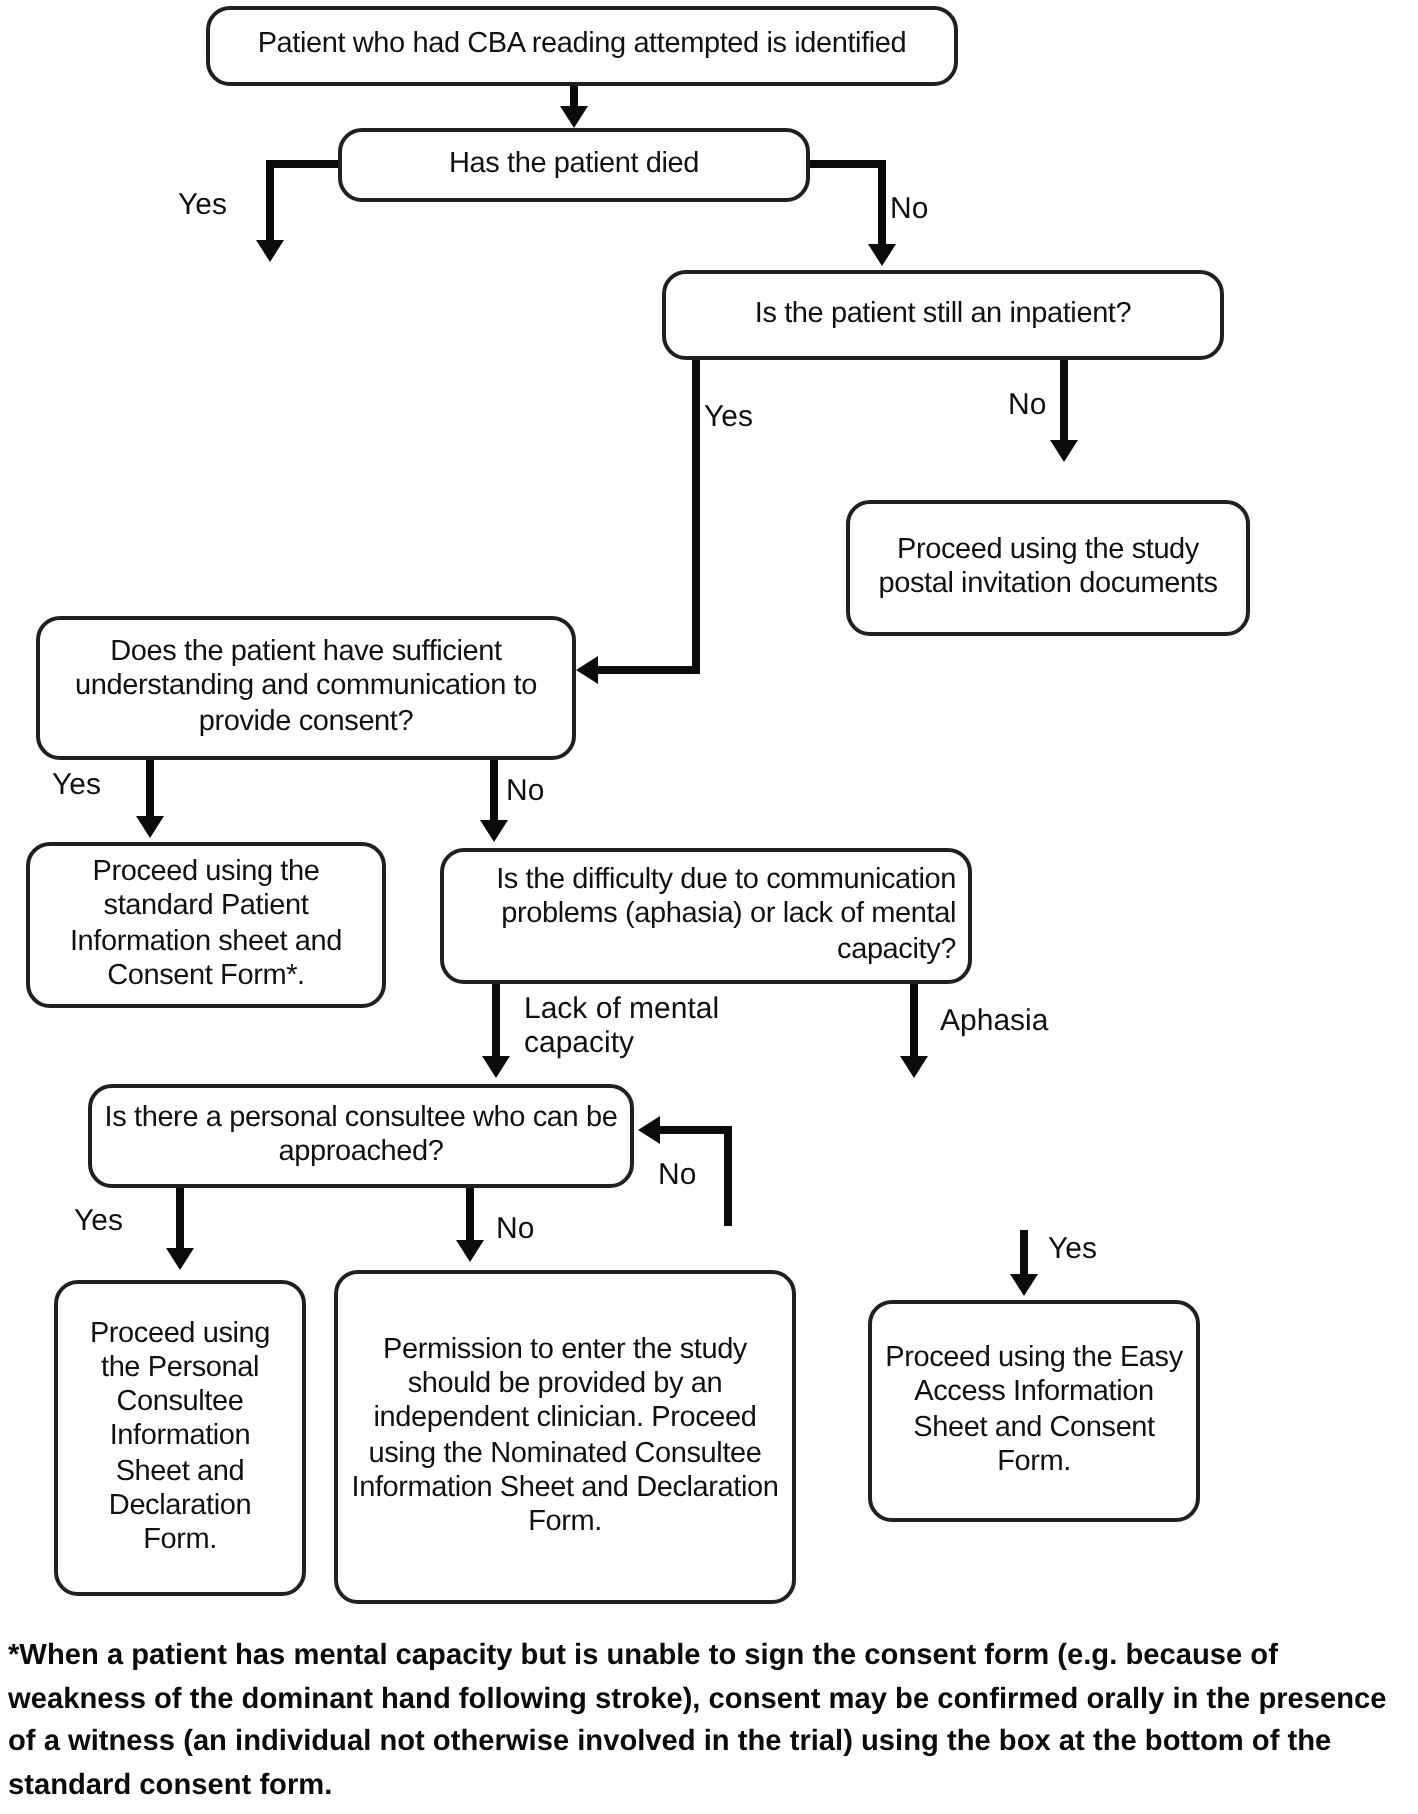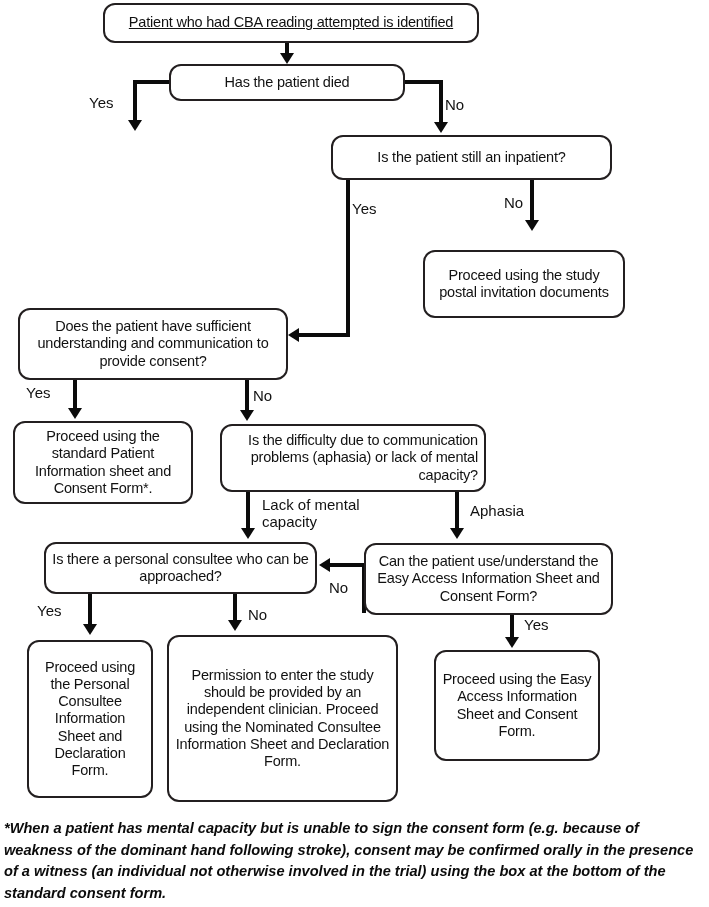--- a/index.html
+++ b/index.html
@@ -59,33 +59,32 @@
   .arw.left{
     border-top:7px solid transparent;
     border-bottom:7px solid transparent;
     border-right:11px solid #0b0b0b;
   }
   .footnote{
     position:absolute;
     left:4px;
     top:818px;
     width:700px;
-    font-style:italic;
     font-weight:bold;
     font-size:14.6px;
     line-height:1.48;
     color:#0b0b0b;
   }
 </style>
 </head>
 <body>
 
 <div id="page">
 
-  <div class="node" style="left:103px;top:3px;width:376px;height:40px;text-decoration:underline;">
+  <div class="node" style="left:103px;top:3px;width:376px;height:40px;">
     <span>Patient who had CBA reading attempted is identified</span>
   </div>
 
   <div class="node" style="left:169px;top:64px;width:236px;height:37px;">
     <span>Has the patient died</span>
   </div>
 
 
   <div class="node" style="left:331px;top:135px;width:281px;height:45px;">
     <span>Is the patient still an inpatient?</span>
@@ -104,23 +103,20 @@
   </div>
 
   <div class="node" style="left:220px;top:424px;width:266px;height:68px;text-align:right;">
     <span>Is the difficulty due to communication problems (aphasia) or lack of mental capacity?</span>
   </div>
 
   <div class="node" style="left:44px;top:542px;width:273px;height:52px;">
     <span>Is there a personal consultee who can be approached?</span>
   </div>
 
-  <div class="node" style="left:364px;top:543px;width:249px;height:72px;">
-    <span>Can the patient use/understand the Easy Access Information Sheet and Consent Form?</span>
-  </div>
 
   <div class="node" style="left:27px;top:640px;width:126px;height:158px;">
     <span>Proceed using the Personal Consultee Information Sheet and Declaration Form.</span>
   </div>
 
   <div class="node" style="left:167px;top:635px;width:231px;height:167px;">
     <span>Permission to enter the study should be provided by an independent clinician. Proceed using the Nominated Consultee Information Sheet and Declaration Form.</span>
   </div>
 
   <div class="node" style="left:434px;top:650px;width:166px;height:111px;">

